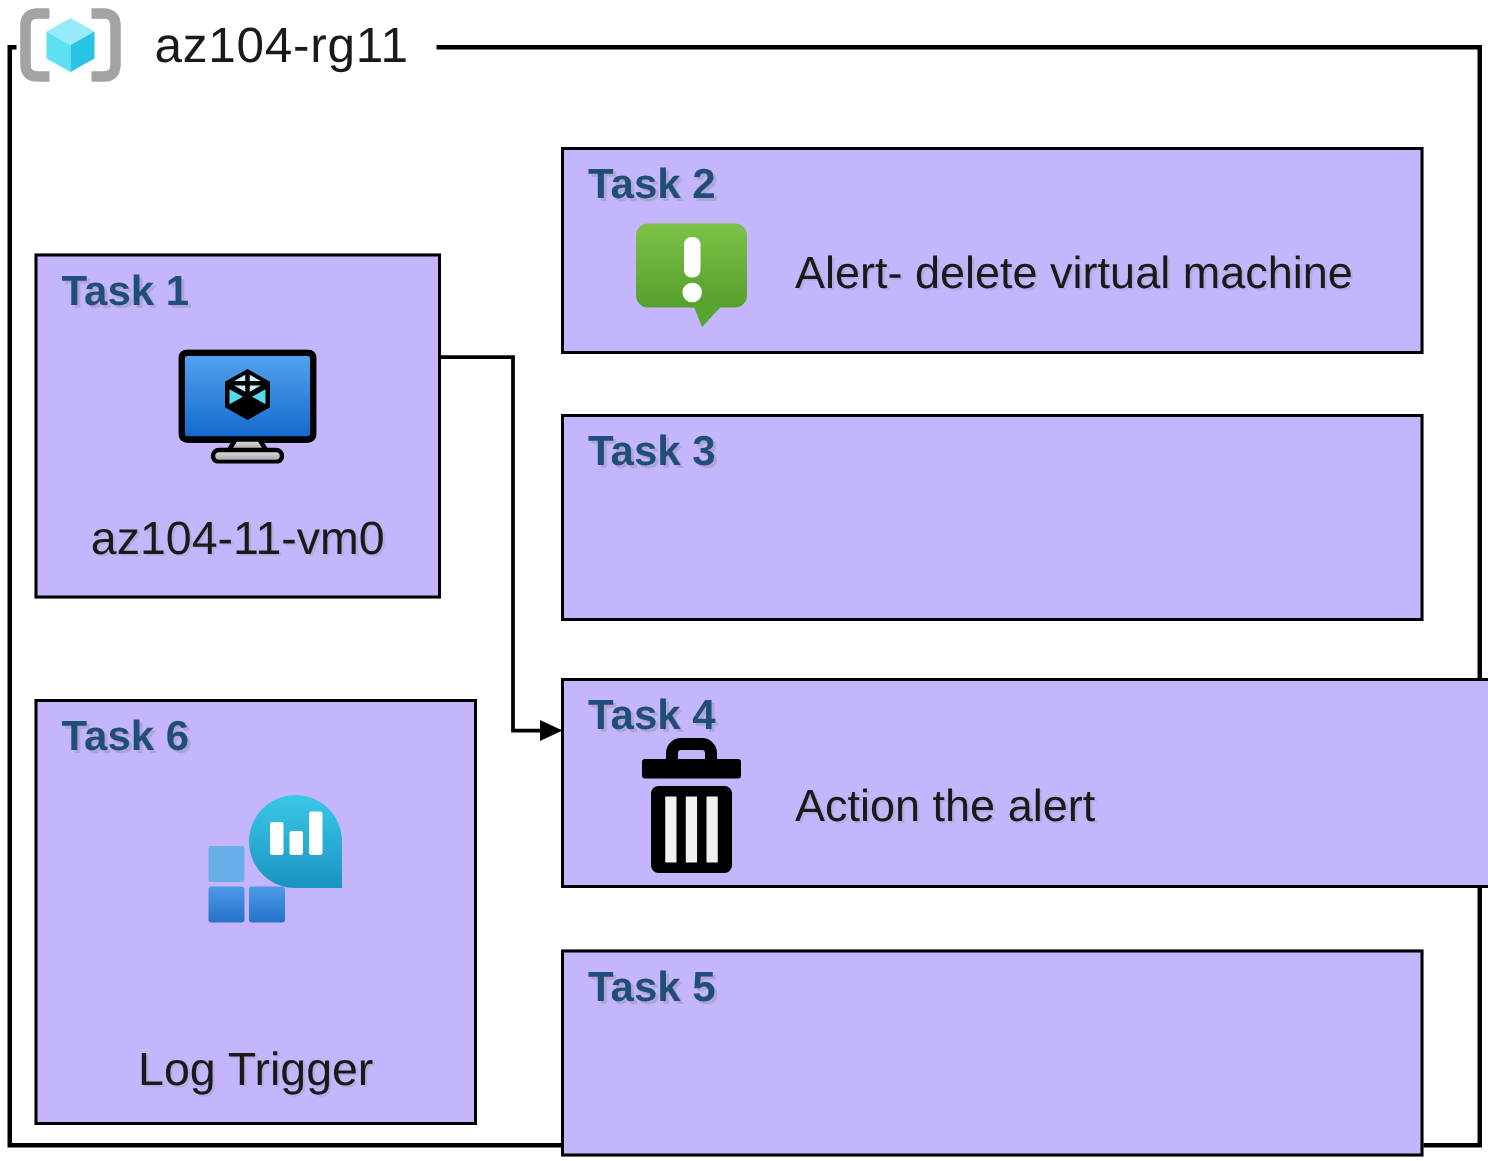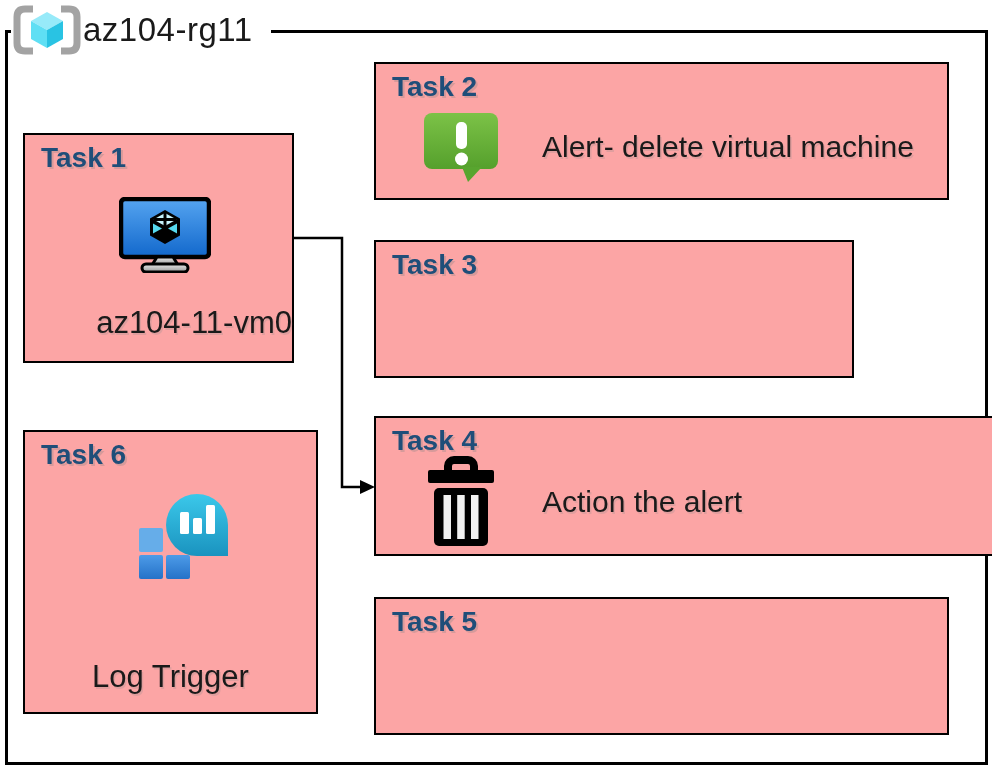--- a/index.html
+++ b/index.html
@@ -5,42 +5,42 @@
   html,body{margin:0;padding:0;background:#fff;}
   body{font-family:"Liberation Sans",sans-serif;}
   .canvas{position:relative;width:992px;height:774px;background:#ffffff;overflow:hidden;}
 
   .outer-border{position:absolute;left:5px;top:30px;width:983px;height:735px;
     border:3px solid #000;box-sizing:border-box;background:#fff;}
 
   .connector-svg{position:absolute;left:0;top:0;width:992px;height:774px;pointer-events:none;}
 
   .rg-head{position:absolute;left:11px;top:1px;height:58px;display:flex;align-items:center;
-    background:#ffffff;padding:0 18px 0 0;}
+    gap:20px;background:#ffffff;padding:0 18px 0 0;}
   .rg-title{font-size:33px;color:#1a1a1a;letter-spacing:0.5px;}
 
-  .task-box{position:absolute;background:#fca5a5;border:2px solid #000;box-sizing:border-box;}
+  .task-box{position:absolute;background:#c4b5fd;border:2px solid #000;box-sizing:border-box;margin-top:36px;}
   .box-title{position:absolute;left:16px;top:7px;font-size:28px;font-weight:bold;color:#1F4E79;
     text-shadow:2px 2px 0 rgba(130,130,130,0.30);}
   .label-text{font-size:30px;color:#1a1a1a;text-shadow:1.5px 1.5px 0 rgba(140,140,140,0.25);}
 
   
   .task1{left:23px;top:133px;width:271px;height:230px;}
   .task6{left:23px;top:430px;width:295px;height:284px;}
   .vm-icon-wrap{position:absolute;left:94px;top:62px;width:92px;height:76px;}
-  .t1-label{position:absolute;left:0;bottom:20px;width:100%;text-align:right;font-size:31px;}
+  .t1-label{position:absolute;left:0;bottom:20px;width:100%;text-align:center;font-size:31px;}
   .logq-icon-wrap{position:absolute;left:108px;top:56px;width:100px;height:94px;}
   .t6-label{position:absolute;left:0;bottom:17px;width:100%;text-align:center;font-size:31px;}
 
   
   .task2{left:374px;top:62px;width:575px;height:138px;}
-  .task3{left:374px;top:240px;width:480px;height:138px;}
+  .task3{left:374px;top:240px;width:575px;height:138px;}
   .task4{left:374px;top:416px;width:690px;height:140px;}
   .task5{left:374px;top:597px;width:575px;height:138px;text-align:center;}
-  .row{position:absolute;left:44px;top:38px;right:8px;bottom:6px;display:flex;align-items:center;gap:40px;}
+  .row{position:absolute;left:44px;top:38px;right:8px;bottom:6px;display:flex;align-items:center;gap:28px;}
   .icon-cell{width:82px;display:flex;justify-content:center;align-items:center;flex:0 0 82px;}
 </style>
 </head>
 <body>
 
 <div class="canvas">
 
   <div class="outer-border"></div>
 
   <svg class="connector-svg">

